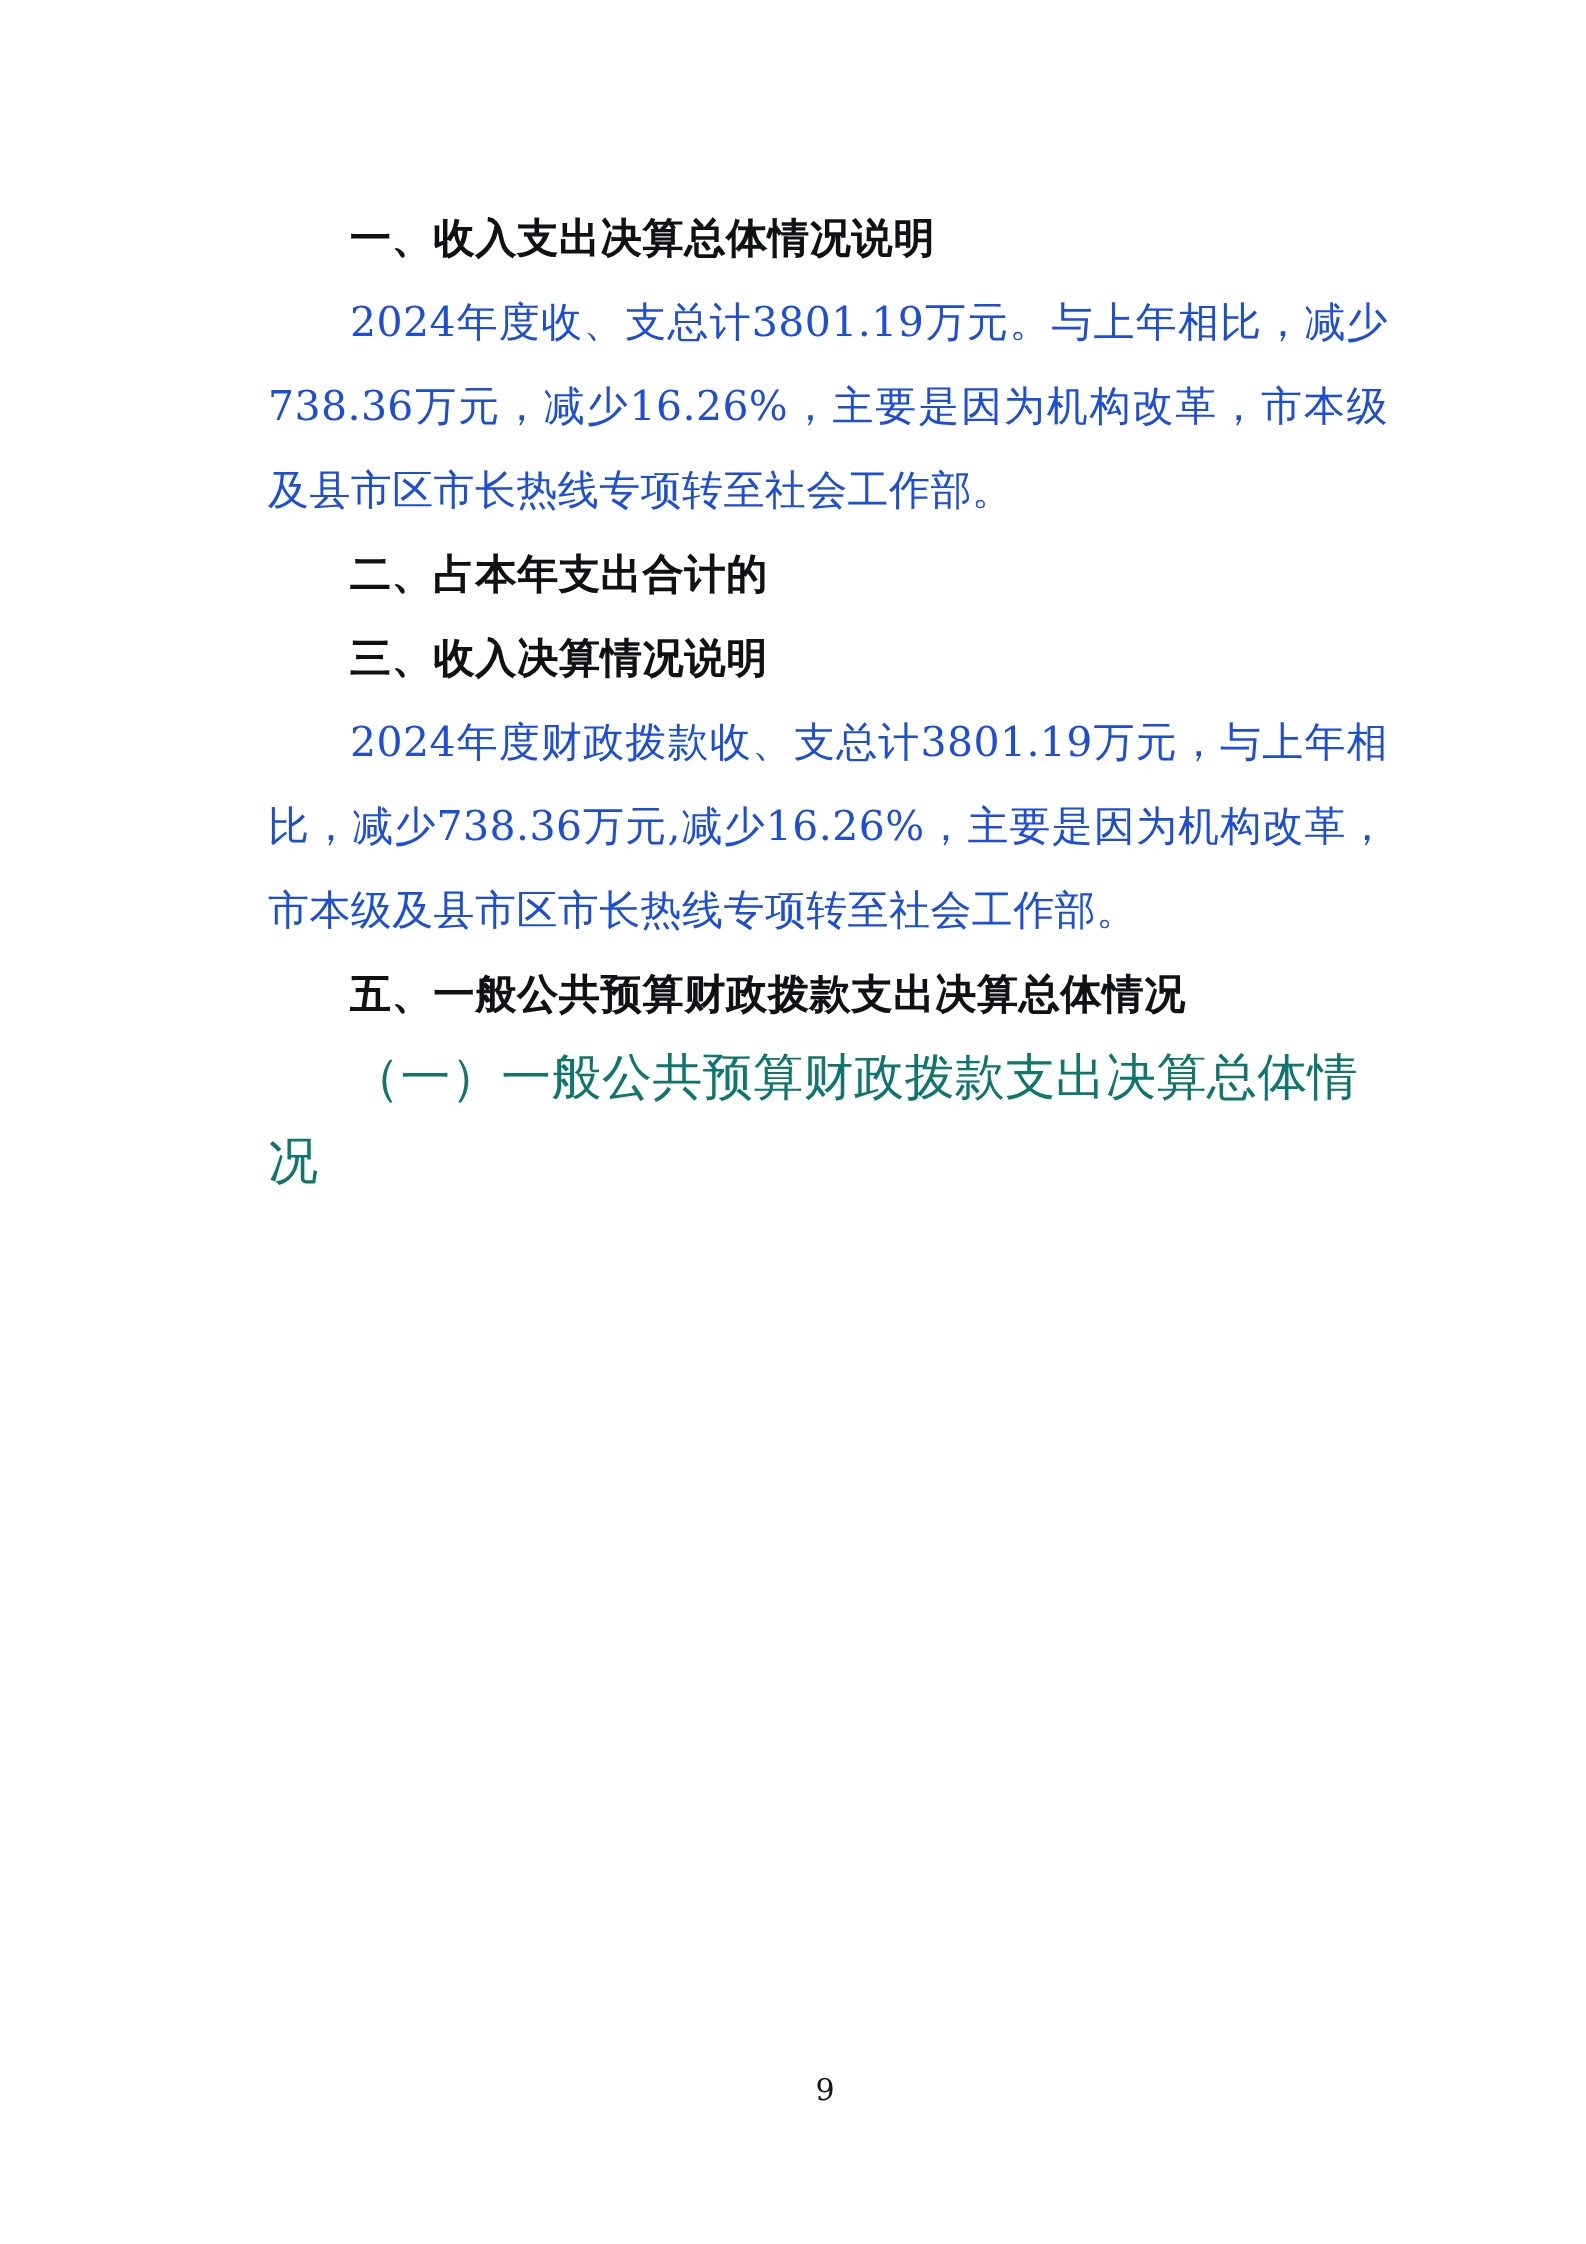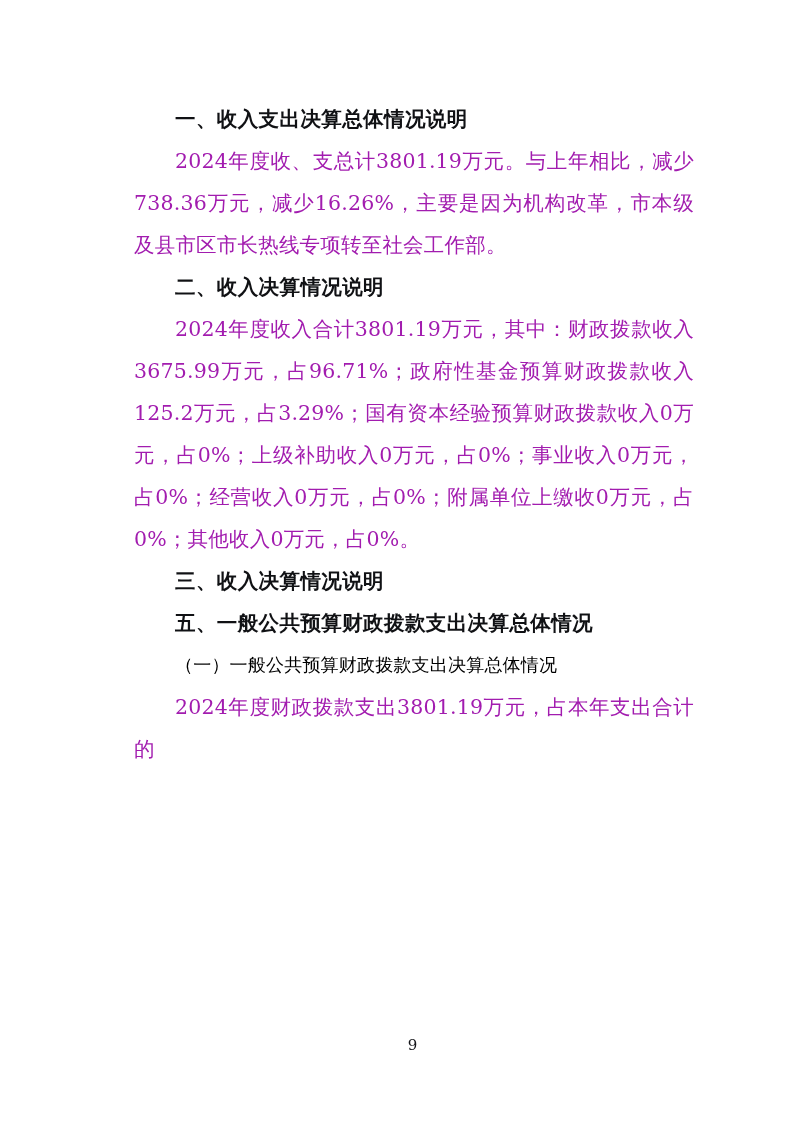--- a/index.html
+++ b/index.html
@@ -29,39 +29,39 @@
     width: 560px;
   }
   p.para {
     margin: 0 0 0 0;
     font-size: 20.5px;
     line-height: 42px;
     text-align: justify;
     text-justify: inter-ideograph;
     letter-spacing: 0.2px;
     text-indent: 41px;
-    color: #a21caf;
+    color: #1d4ed8;
   }
   p.heading {
     margin: 0;
     font-size: 20.5px;
     line-height: 42px;
     text-indent: 41px;
     font-weight: 700;
     letter-spacing: 0.4px;
     color: #101114;
     font-family: "DejaVu Serif", "Liberation Serif", serif;
   }
   p.subheading {
     margin: 0;
-    font-size: 18px;
+    font-size: 25px;
     line-height: 42px;
     text-indent: 41px;
     letter-spacing: 0.2px;
-    color: #000000;
+    color: #0f766e;
   }
   .page-number {
     position: absolute;
     left: 0;
     top: 1036px;
     width: 793px;
     text-align: center;
     font-size: 15px;
     color: #15161a;
     font-family: "DejaVu Serif", "Liberation Serif", serif;
@@ -69,26 +69,25 @@
 </style>
 </head>
 <body>
 
 <div class="page">
   <div class="content">
 
     <p class="heading">一、收入支出决算总体情况说明</p>
     <p class="para">2024年度收、支总计3801.19万元。与上年相比，减少738.36万元，减少16.26%，主要是因为机构改革，市本级及县市区市长热线专项转至社会工作部。</p>
 
-    <p class="heading">二、收入决算情况说明</p>
-    <p class="para">2024年度收入合计3801.19万元，其中：财政拨款收入3675.99万元，占96.71%；政府性基金预算财政拨款收入125.2万元，占3.29%；国有资本经验预算财政拨款收入0万元，占0%；上级补助收入0万元，占0%；事业收入0万元，占0%；经营收入0万元，占0%；附属单位上缴收0万元，占0%；其他收入0万元，占0%。</p>
+    <p class="heading">二、占本年支出合计的</p>
 
     <p class="heading">三、收入决算情况说明</p>
 
+    <p class="para">2024年度财政拨款收、支总计3801.19万元，与上年相比，减少738.36万元,减少16.26%，主要是因为机构改革，市本级及县市区市长热线专项转至社会工作部。</p>
 
     <p class="heading">五、一般公共预算财政拨款支出决算总体情况</p>
     <p class="subheading">（一）一般公共预算财政拨款支出决算总体情况</p>
-    <p class="para">2024年度财政拨款支出3801.19万元，占本年支出合计的</p>
 
   </div>
 
   <div class="page-number">9</div>
 </div>
 
 </body></html>

